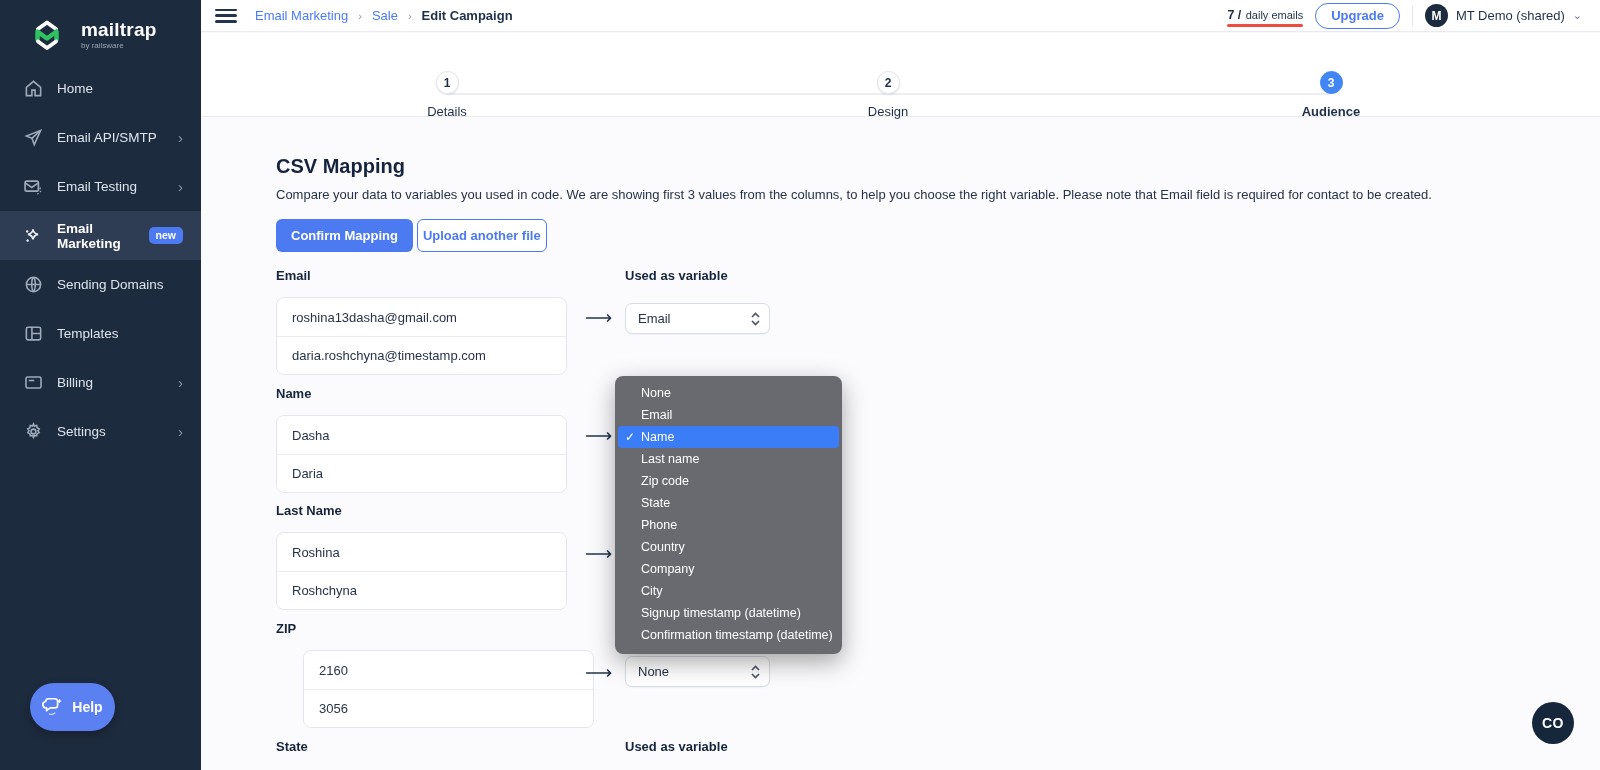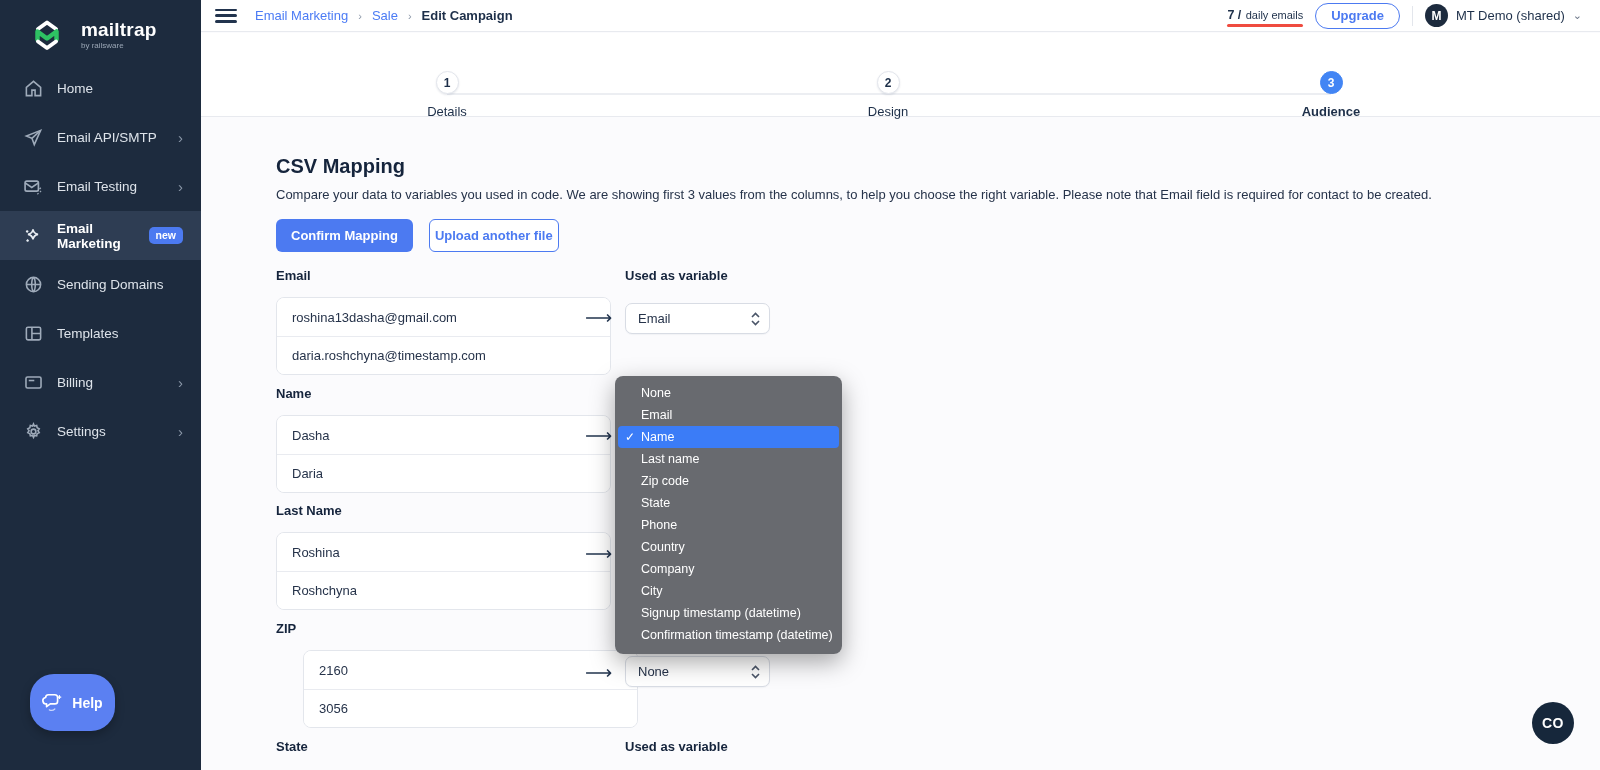--- a/index.html
+++ b/index.html
@@ -12,21 +12,21 @@
   .logo-text .brand { color:#ffffff; font-size:19px; font-weight:bold; letter-spacing:.2px; line-height:1; }
   .logo-text .byline { color:#9aa6b5; font-size:8px; margin-top:2px; }
   .nav { position:absolute; top:64px; left:0; right:0; }
   .nav-item { position:relative; height:49px; display:flex; align-items:center; gap:13px; padding:0 18px 0 22px; color:#dde3ea; font-size:13.5px; cursor:pointer; }
   .nav-item .ico { width:22px; height:22px; display:flex; align-items:center; justify-content:center; flex:0 0 auto; }
   .nav-item .ico svg { stroke:#9fabba; }
   .nav-item.active { background:#2e3d53; color:#ffffff; font-weight:bold; }
   .nav-item.active .ico svg { stroke:#e8edf3; }
   .nav-item .chev { margin-left:auto; color:#8a97a8; font-size:15px; line-height:1; }
   .badge-new { background:#4c7af1; color:#fff; font-size:10.5px; font-weight:bold; border-radius:5px; padding:2px 7px 3px; margin-left:8px; }
-  .help-pill { position:absolute; left:30px; bottom:39px; height:57px; width:85px; background:#5b80f2; border-radius:24px; display:flex; align-items:center; justify-content:center; gap:8px; color:#fff; font-size:14px; font-weight:bold; cursor:pointer; box-shadow:0 4px 10px rgba(0,0,0,.25); }
+  .help-pill { position:absolute; left:30px; bottom:39px; height:48px; width:85px; background:#5b80f2; border-radius:24px; display:flex; align-items:center; justify-content:center; gap:8px; color:#fff; font-size:14px; font-weight:bold; cursor:pointer; box-shadow:0 4px 10px rgba(0,0,0,.25); }
 
   
   .topbar { position:absolute; left:201px; top:0; right:0; height:32px; background:#fff; border-bottom:1px solid #e8eaef; display:flex; align-items:center; z-index:20; }
   .hamburger { width:22px; height:14px; margin:0 18px 0 14px; display:flex; flex-direction:column; justify-content:space-between; cursor:pointer; }
   .hamburger span { display:block; height:2.6px; background:#22344e; border-radius:2px; }
   .crumbs { display:flex; align-items:center; gap:10px; font-size:13px; }
   .crumb-link { color:#4b7bf5; cursor:pointer; }
   .crumb-sep { color:#8b97a8; font-size:11px; }
   .crumb-current { color:#1d2f49; font-weight:bold; }
   .topbar-right { margin-left:auto; display:flex; align-items:center; padding-right:18px; gap:12px; }
@@ -47,27 +47,27 @@
   .step { position:absolute; top:38px; width:120px; margin-left:-60px; text-align:center; }
   .step .circle { width:23px; height:23px; margin:0 auto; border-radius:50%; background:#fff; border:1px solid #e3e6ec; box-shadow:0 1px 2px rgba(20,40,80,.10); color:#1d2f49; font-size:12px; font-weight:bold; display:flex; align-items:center; justify-content:center; }
   .step .slabel { margin-top:10px; font-size:13px; color:#1d2f49; }
   .step.active .circle { background:#4285f4; border-color:#4285f4; color:#fff; box-shadow:none; }
   .step.active .slabel { font-weight:bold; }
 
   
   .content { position:absolute; left:201px; top:118px; right:0; bottom:0; background:#fbfbfd; }
   .page-title { position:absolute; left:75px; top:37px; font-size:20px; font-weight:bold; color:#15243c; }
   .page-desc { position:absolute; left:75px; top:69px; width:1255px; font-size:13px; color:#26334a; }
-  .btn-row { position:absolute; left:75px; top:101px; display:flex; gap:16px; }
+  .btn-row { position:absolute; left:75px; top:101px; display:flex; gap:4px; }
   .btn-primary { background:#4c7af1; color:#fff; border:none; border-radius:6px; font-size:13px; font-weight:bold; padding:8px 15px; cursor:pointer; font-family:inherit; }
   .btn-secondary { background:#fff; color:#4c7af1; border:1px solid #4c7af1; border-radius:6px; font-size:13px; font-weight:bold; padding:8px 5px; cursor:pointer; font-family:inherit; }
 
   .fgroup-label { position:absolute; left:75px; font-size:13px; font-weight:bold; color:#15243c; }
   .uav-label { position:absolute; left:424px; font-size:13px; font-weight:bold; color:#15243c; }
-  .cells { position:absolute; left:75px; width:335px; background:#fff; border:1px solid #e3e6ec; border-radius:8px; overflow:hidden; }
+  .cells { position:absolute; left:75px; width:291px; background:#fff; border:1px solid #e3e6ec; border-radius:8px; overflow:hidden; }
   .cell { height:38px; display:flex; align-items:center; padding:0 15px; font-size:13px; color:#26334a; background:#fff; }
   .cell + .cell { border-top:1px solid #e9ebf0; }
   .map-arrow { position:absolute; left:384px; font-size:19px; color:#22344e; line-height:1; }
   .select-box { position:absolute; left:424px; width:145px; height:31px; background:#fff; border:1px solid #d8dce4; border-radius:7px; display:flex; align-items:center; padding:0 9px 0 12px; font-size:13px; color:#26334a; cursor:pointer; box-shadow:0 1px 1px rgba(20,40,80,.04); }
   .select-box .updown { margin-left:auto; }
 
   
   .dropdown { position:absolute; left:414px; top:258px; width:227px; background:rgba(99,101,106,.97); border-radius:8px; padding:6px 0 8px; box-shadow:0 8px 24px rgba(0,0,0,.35); z-index:40; }
   .dd-item { position:relative; height:22px; line-height:22px; margin:0 3px; padding-left:23px; color:#fff; font-size:12.5px; border-radius:4px; cursor:pointer; white-space:nowrap; }
   .dd-item.selected { background:#3b7cf7; }

